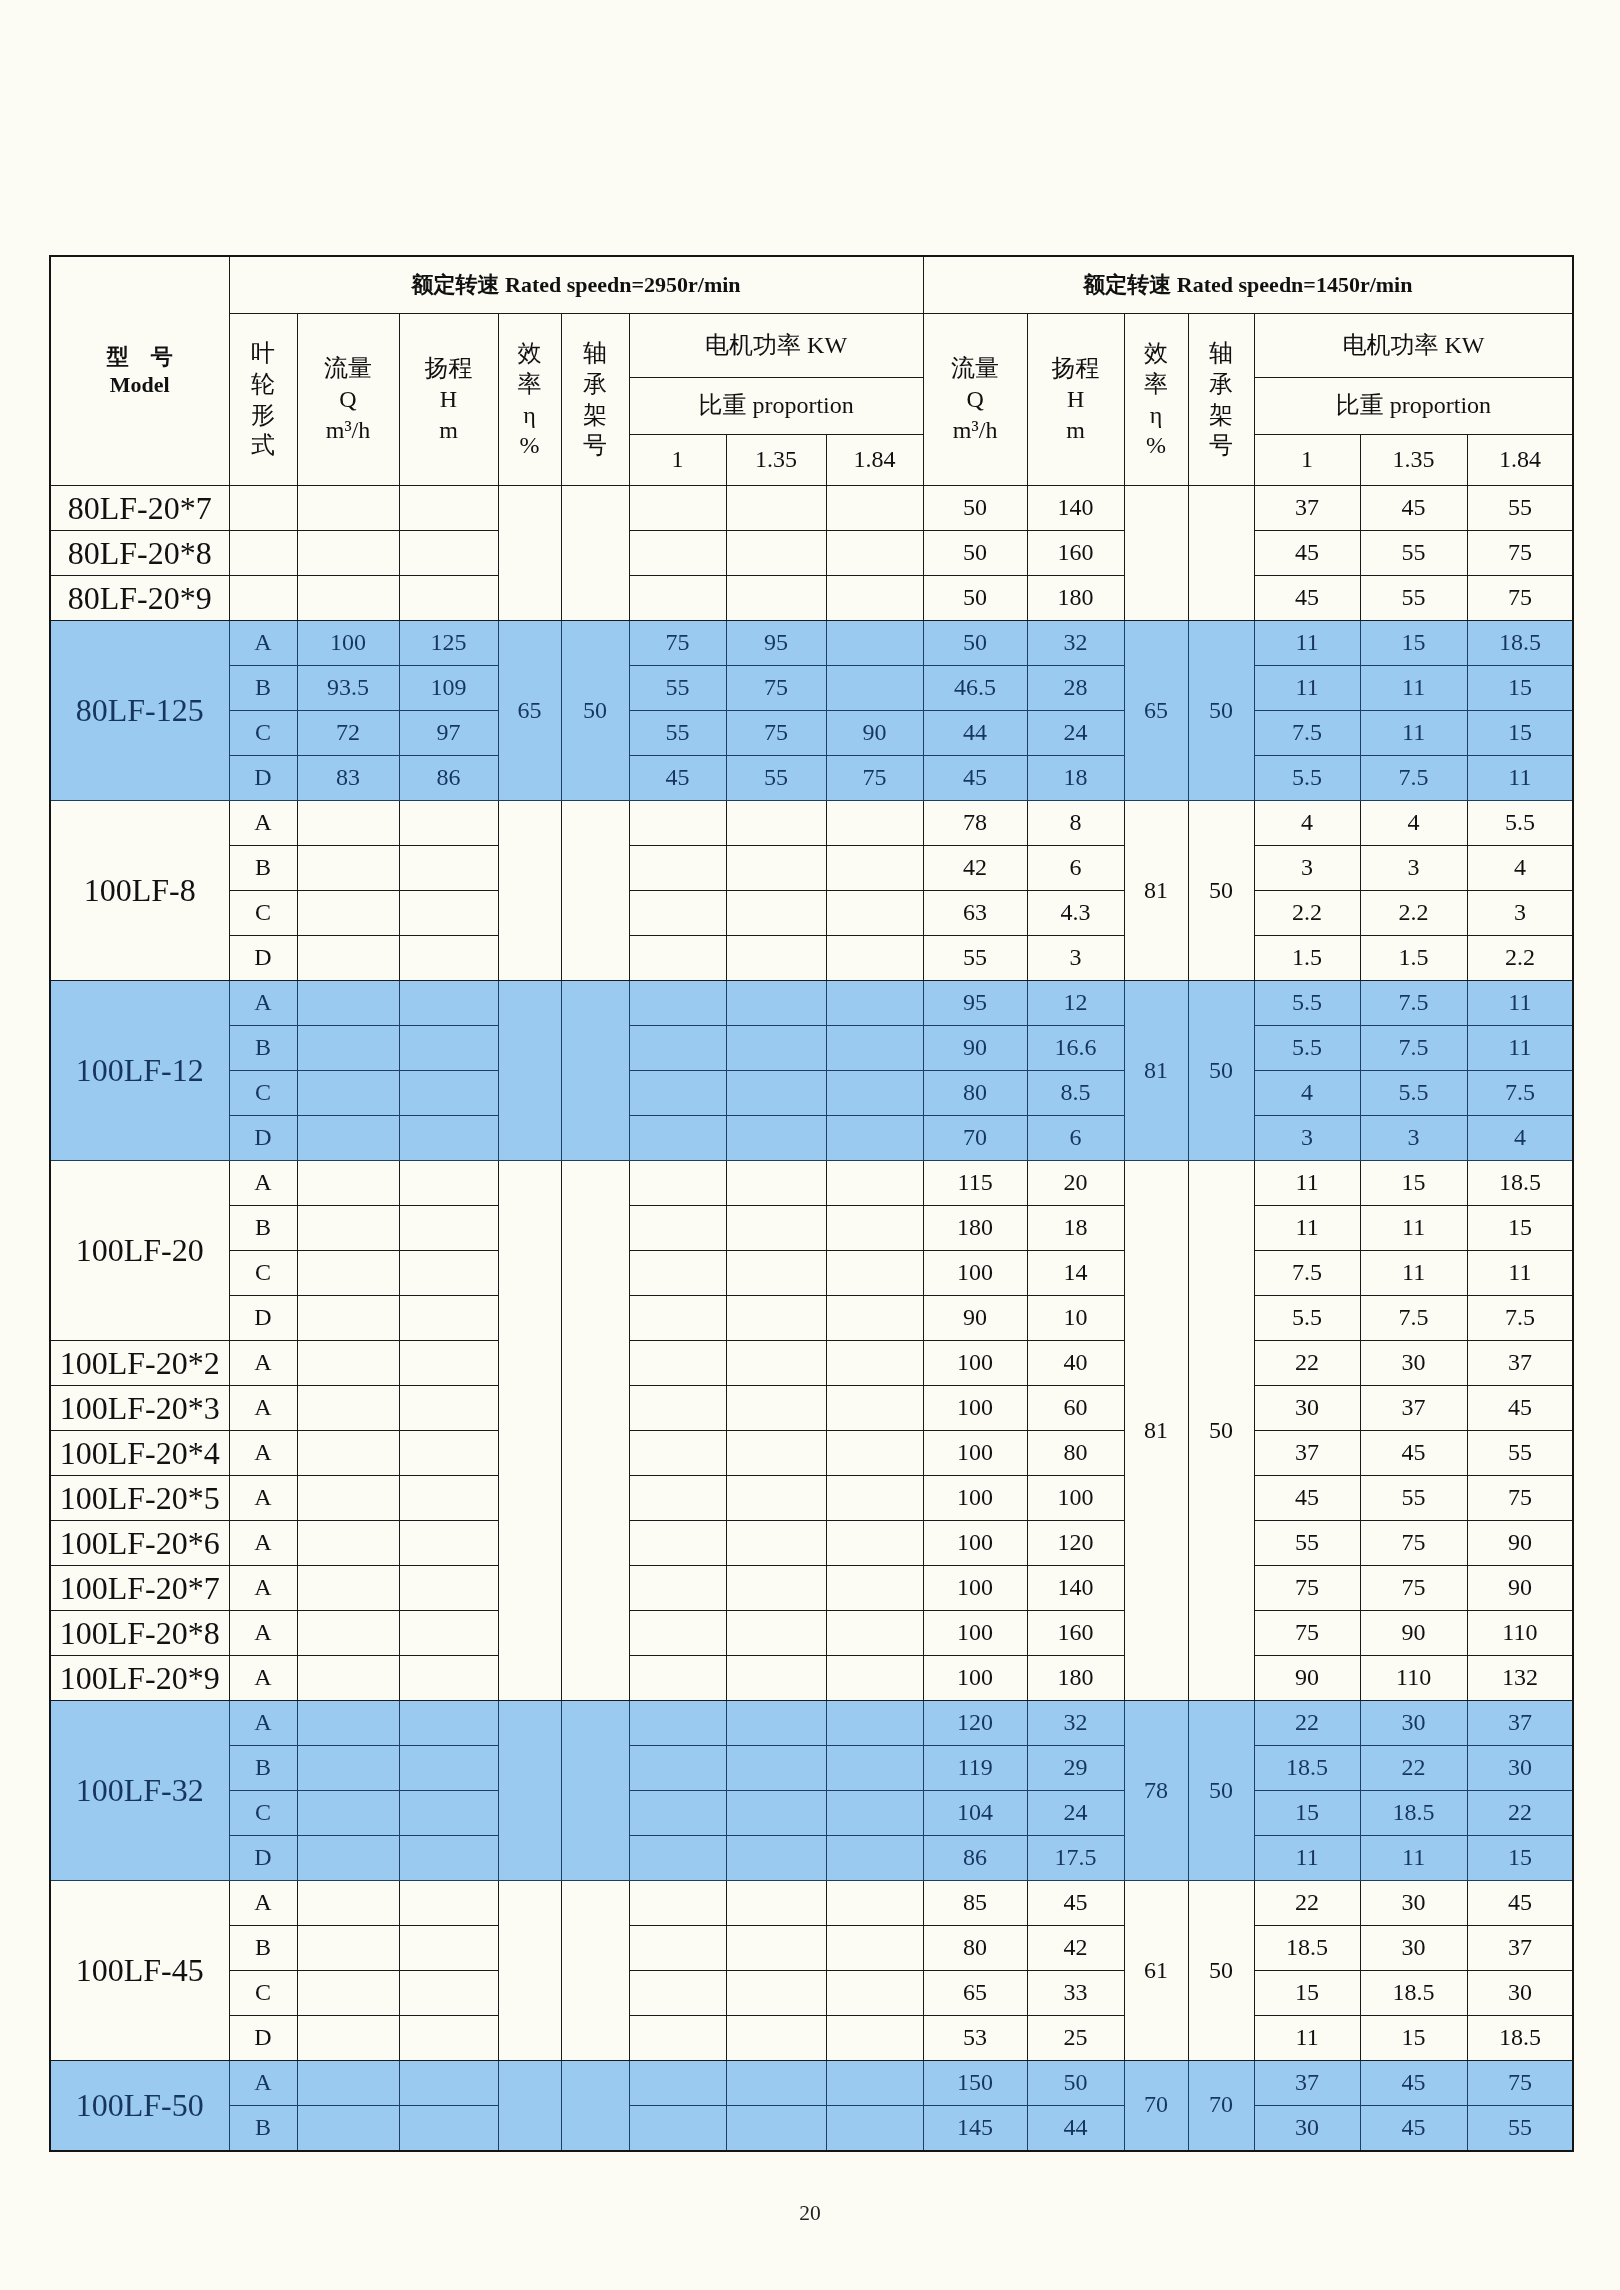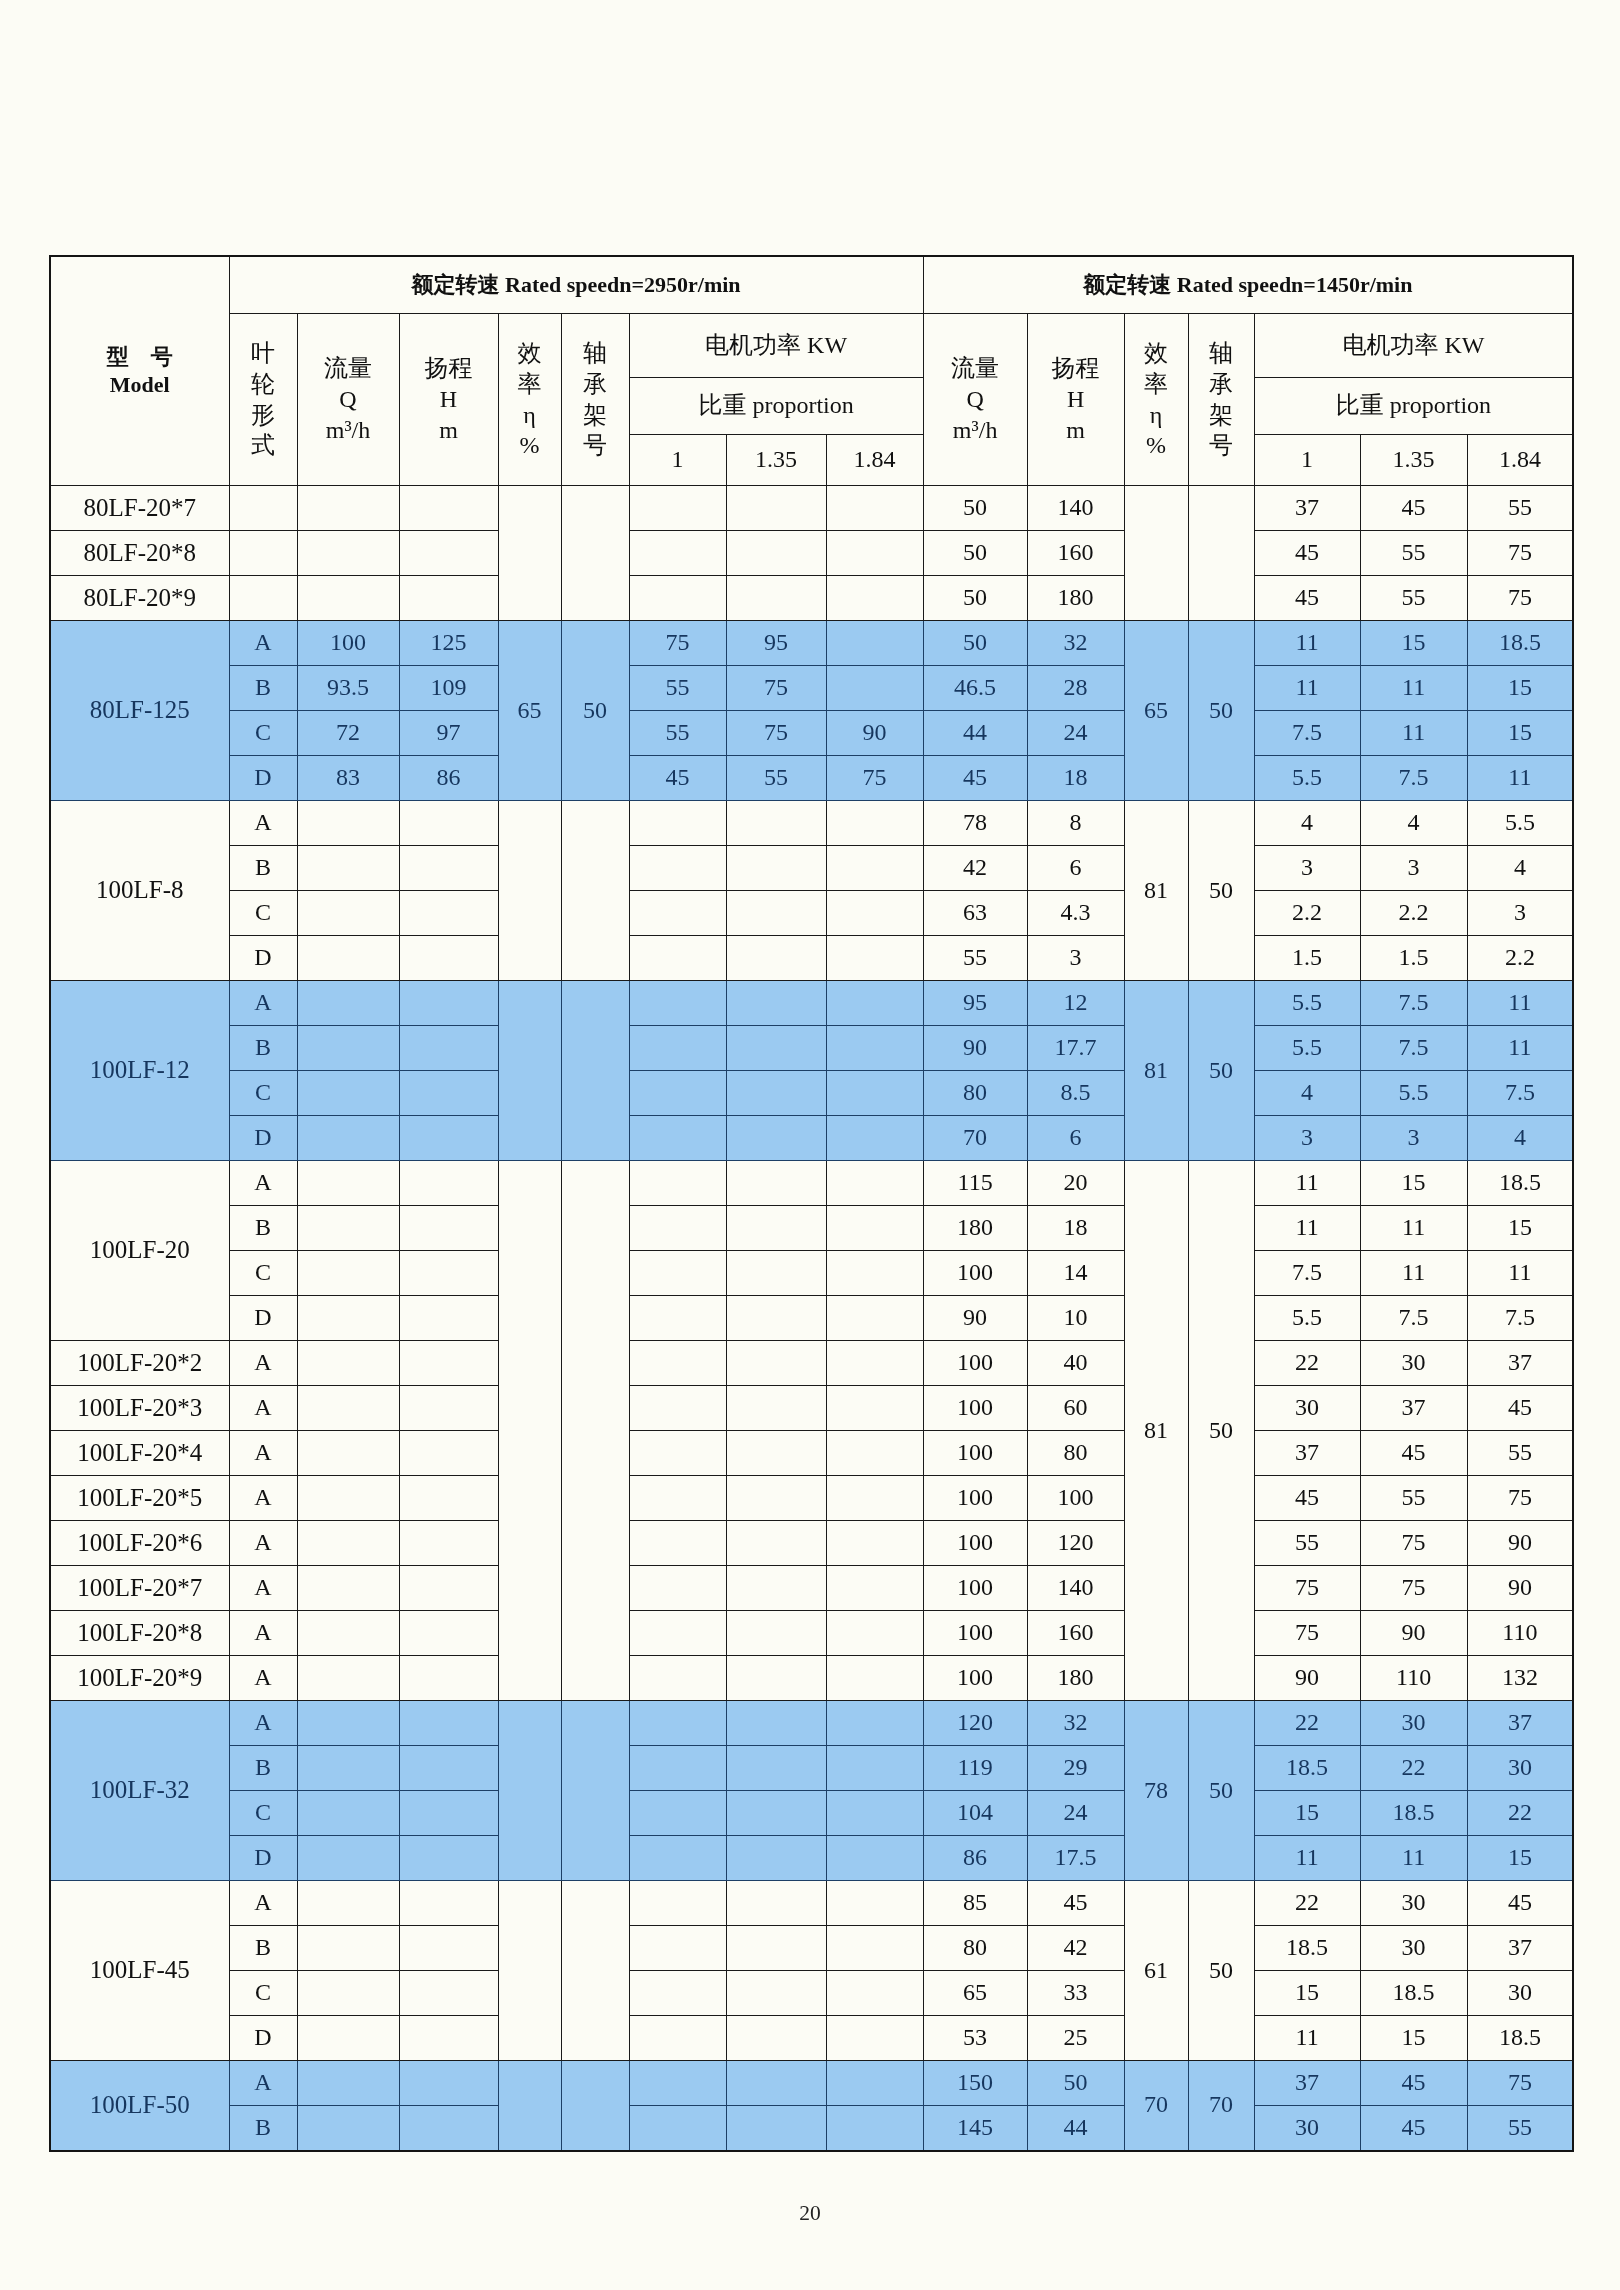--- a/index.html
+++ b/index.html
@@ -21,21 +21,21 @@
     text-align:center;vertical-align:middle;
     padding:0;color:#111;
     font-size:24px;line-height:1.15;
     overflow:hidden;
   }
   tr.h1 td{height:56px;font-weight:bold;font-size:22px;}
   tr.h2 td{height:63px;}
   tr.h3 td{height:56px;}
   tr.h4 td{height:50px;}
   tbody.data tr{height:45px;}
-  td.model{font-size:25px;}
+  td.model{font-size:32px;}
   .ml{white-space:pre-line;line-height:1.28;}
   tr.blue td{
     background:#9bcaf1;
     color:#16365e;
     border-color:#1d3f66;
   }
   .pageno{
     position:absolute;left:0;top:2201px;width:100%;
     text-align:center;font-size:21.5px;color:#222;
   }
@@ -298,21 +298,21 @@
         <td>11</td>
       </tr>
       <tr class="blue">
         <td>B</td>
         <td></td>
         <td></td>
         <td></td>
         <td></td>
         <td></td>
         <td>90</td>
-        <td>17.7</td>
+        <td>16.6</td>
         <td>5.5</td>
         <td>7.5</td>
         <td>11</td>
       </tr>
       <tr class="blue">
         <td>C</td>
         <td></td>
         <td></td>
         <td></td>
         <td></td>

